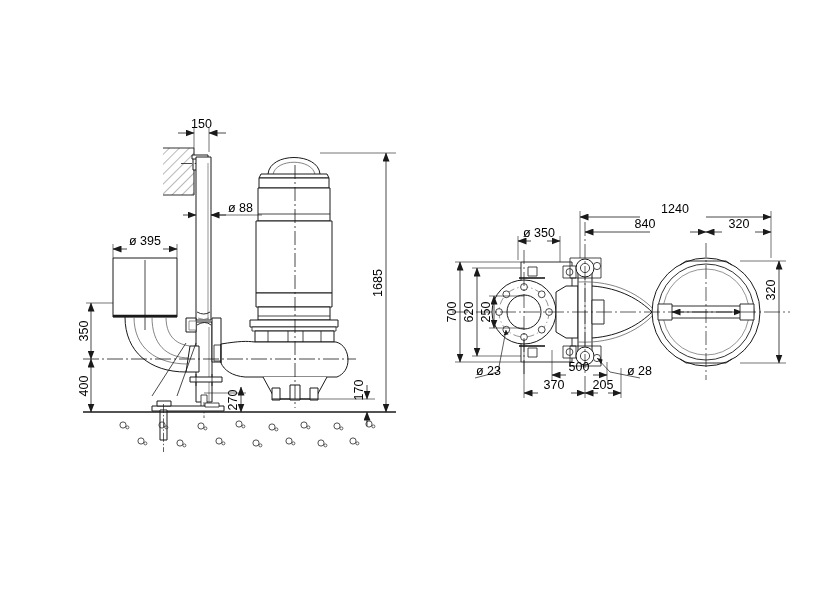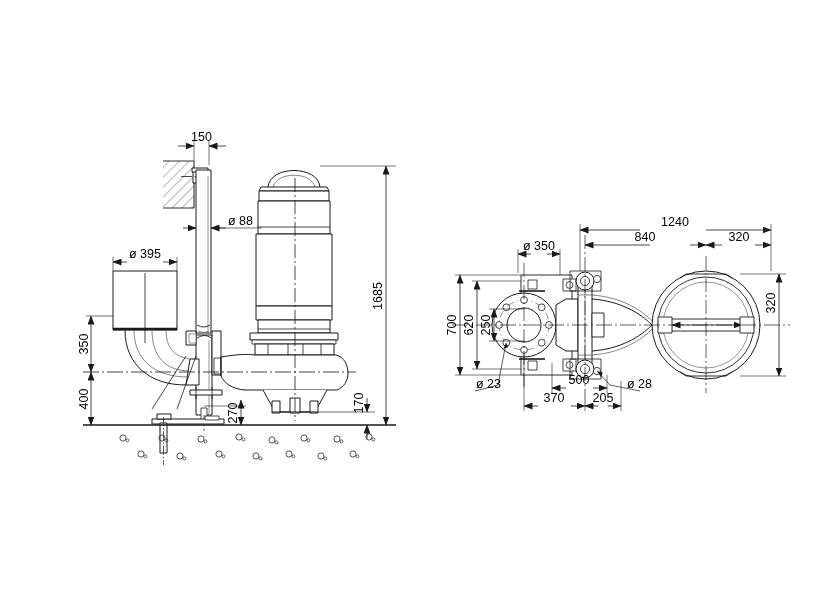--- a/index.html
+++ b/index.html
@@ -1,18 +1,18 @@
 <!DOCTYPE html>
 <html><head>
 <meta charset="utf-8">
 <style>
   html,body{margin:0;padding:0;background:#ffffff;}
   body{width:835px;height:611px;overflow:hidden;
        font-family:"Liberation Sans",sans-serif;color:#000;}
-  #sheet{position:relative;width:835px;height:534px;background:#fff;margin-top:13px;}
+  #sheet{position:relative;width:835px;height:534px;background:#fff;}
   svg{display:block;}
   .dimtext{font-family:"Liberation Sans",sans-serif;font-size:12.5px;fill:#000;}
   .dimtext-v{font-family:"Liberation Sans",sans-serif;font-size:12.5px;fill:#000;}
 </style>
 </head>
 <body>
 
 <div id="sheet">
 <svg width="835" height="611" viewBox="0 0 835 611">
 

